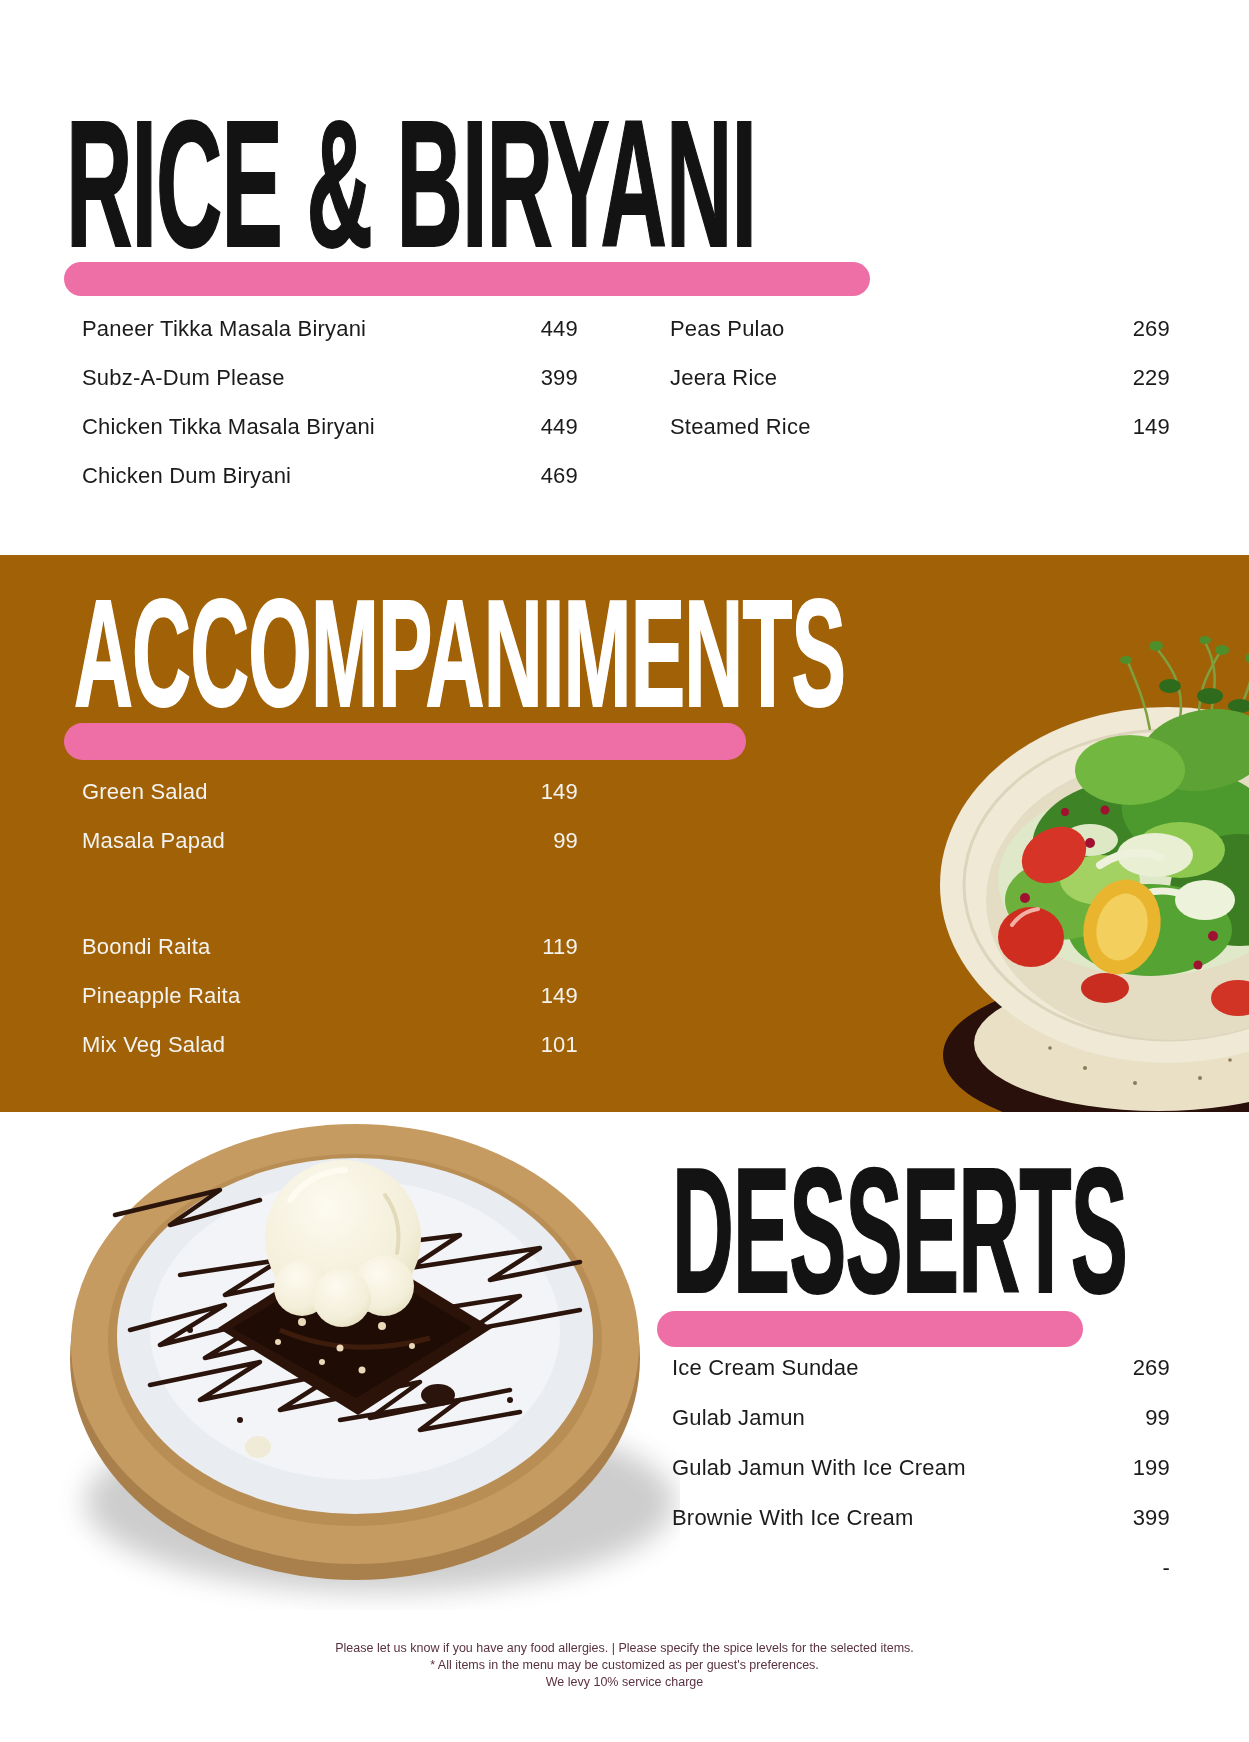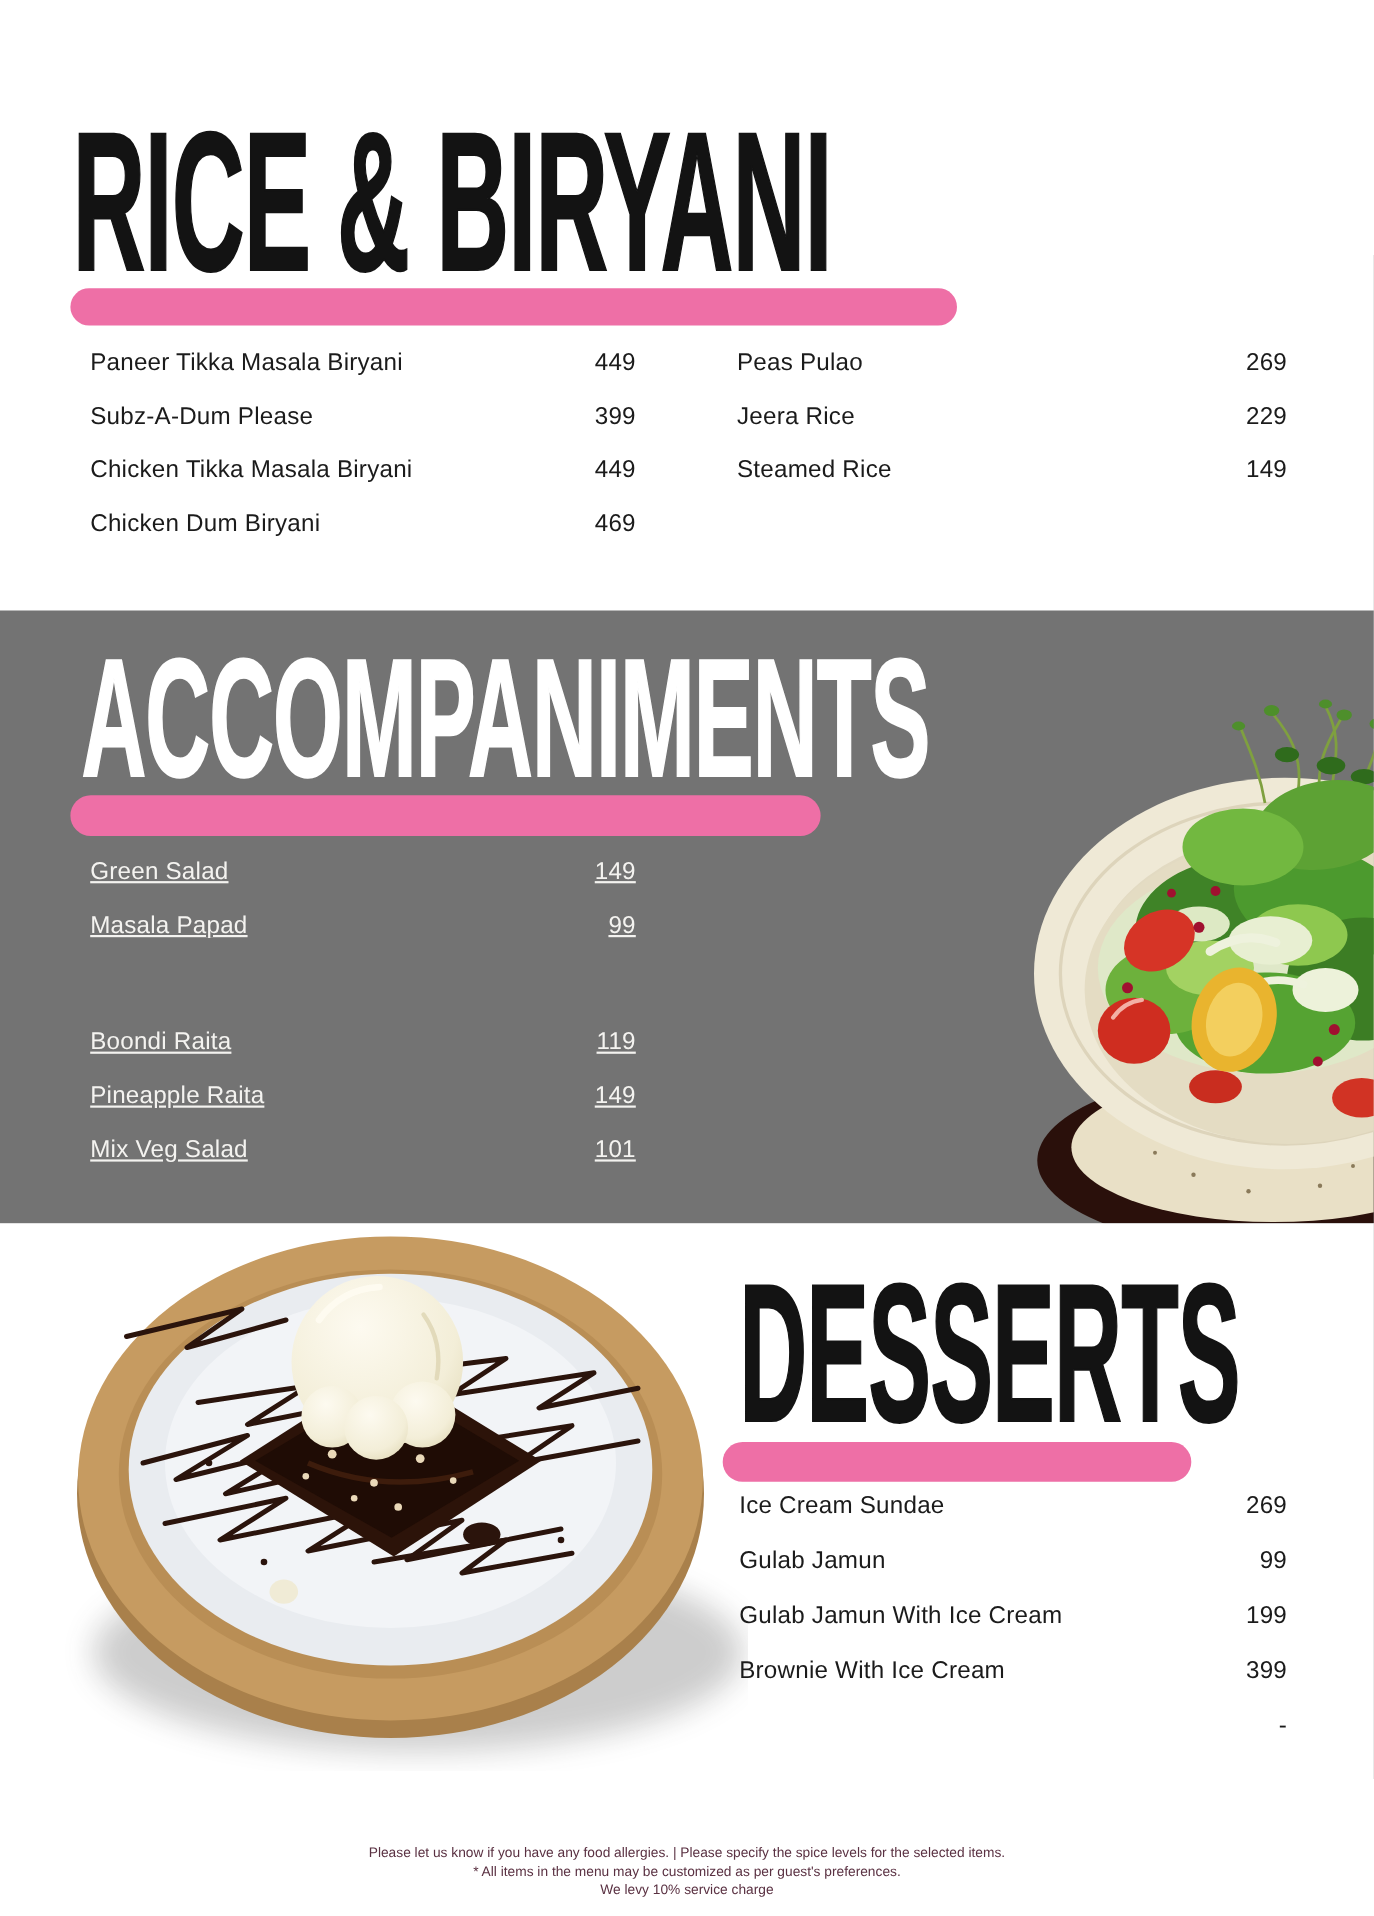--- a/index.html
+++ b/index.html
@@ -38,35 +38,35 @@
     justify-content:space-between;
     align-items:center;
   }
   .row-tall{height:50px;}
   .nm,.pr{
     font-size:22px;
     color:#1b1b1b;
     letter-spacing:0.2px;
   }
   .pr{text-align:right;}
-  .light .nm,.light .pr{color:#f4f3f0;text-decoration:underline;}
+  .light .nm,.light .pr{color:#f4f3f0;}
   
   .black-band{
     position:absolute;
     left:0;top:555px;
     width:1249px;height:557px;
-    background:#737373;
+    background:#a16207;
     overflow:hidden;
   }
   
   .photo{position:absolute;}
   
   .footer{
     position:absolute;
-    left:0;top:1676px;width:1249px;
+    left:0;top:1640px;width:1249px;
     text-align:center;
     font-size:12.5px;
     line-height:17px;
     color:#5a3142;
   }
 </style>
 </head>
 <body>
 
 <div class="page">

